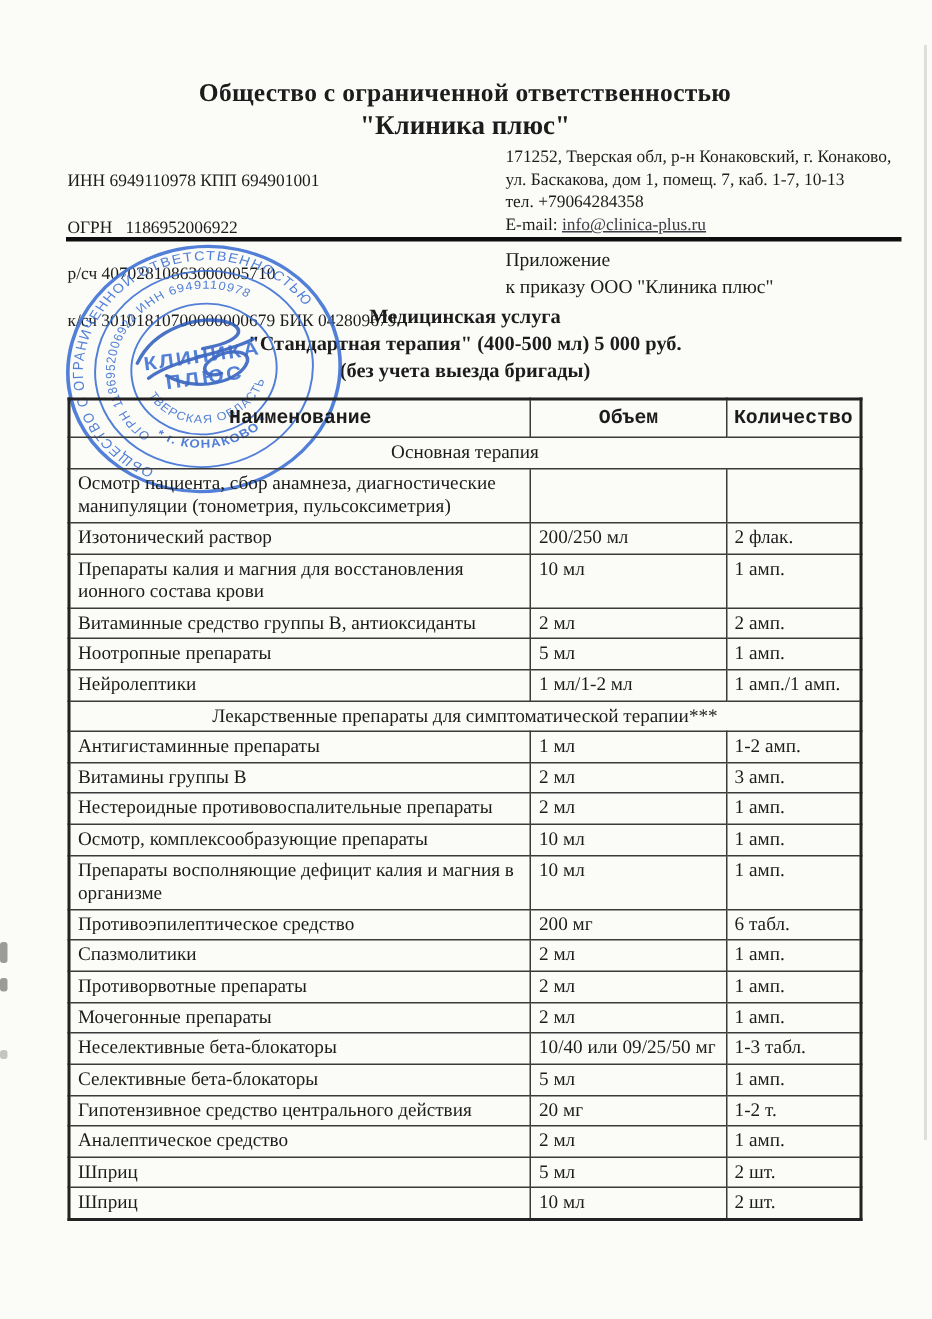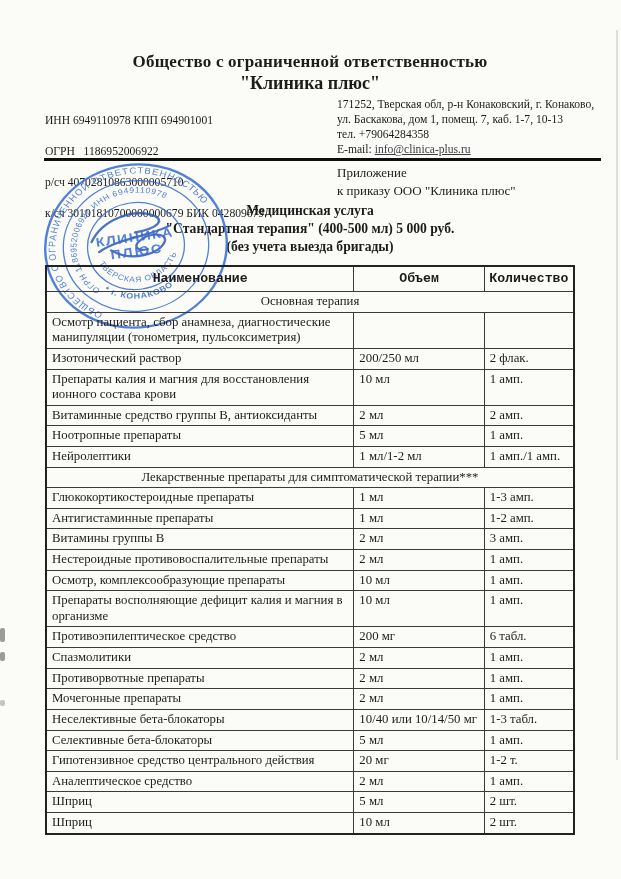--- a/index.html
+++ b/index.html
@@ -173,25 +173,20 @@
       </tr>
       <tr>
         <td class="name-cell">Нейролептики</td>
         <td class="volume-cell">1 мл/1-2 мл</td>
         <td class="qty-cell">1 амп./1 амп.</td>
       </tr>
       <tr>
         <td colspan="3" class="section-cell">Лекарственные препараты для симптоматической терапии***</td>
       </tr>
       <tr>
-        <td class="name-cell">Глюкокортикостероидные препараты</td>
-        <td class="volume-cell">1 мл</td>
-        <td class="qty-cell">1-3 амп.</td>
-      </tr>
-      <tr>
         <td class="name-cell">Антигистаминные препараты</td>
         <td class="volume-cell">1 мл</td>
         <td class="qty-cell">1-2 амп.</td>
       </tr>
       <tr>
         <td class="name-cell">Витамины группы В</td>
         <td class="volume-cell">2 мл</td>
         <td class="qty-cell">3 амп.</td>
       </tr>
       <tr>
@@ -224,21 +219,21 @@
         <td class="volume-cell">2 мл</td>
         <td class="qty-cell">1 амп.</td>
       </tr>
       <tr>
         <td class="name-cell">Мочегонные препараты</td>
         <td class="volume-cell">2 мл</td>
         <td class="qty-cell">1 амп.</td>
       </tr>
       <tr>
         <td class="name-cell">Неселективные бета-блокаторы</td>
-        <td class="volume-cell">10/40 или 10/14/50 мг</td>
+        <td class="volume-cell">10/40 или 09/25/50 мг</td>
         <td class="qty-cell">1-3 табл.</td>
       </tr>
       <tr>
         <td class="name-cell">Селективные бета-блокаторы</td>
         <td class="volume-cell">5 мл</td>
         <td class="qty-cell">1 амп.</td>
       </tr>
       <tr>
         <td class="name-cell">Гипотензивное средство центрального действия</td>
         <td class="volume-cell">20 мг</td>

